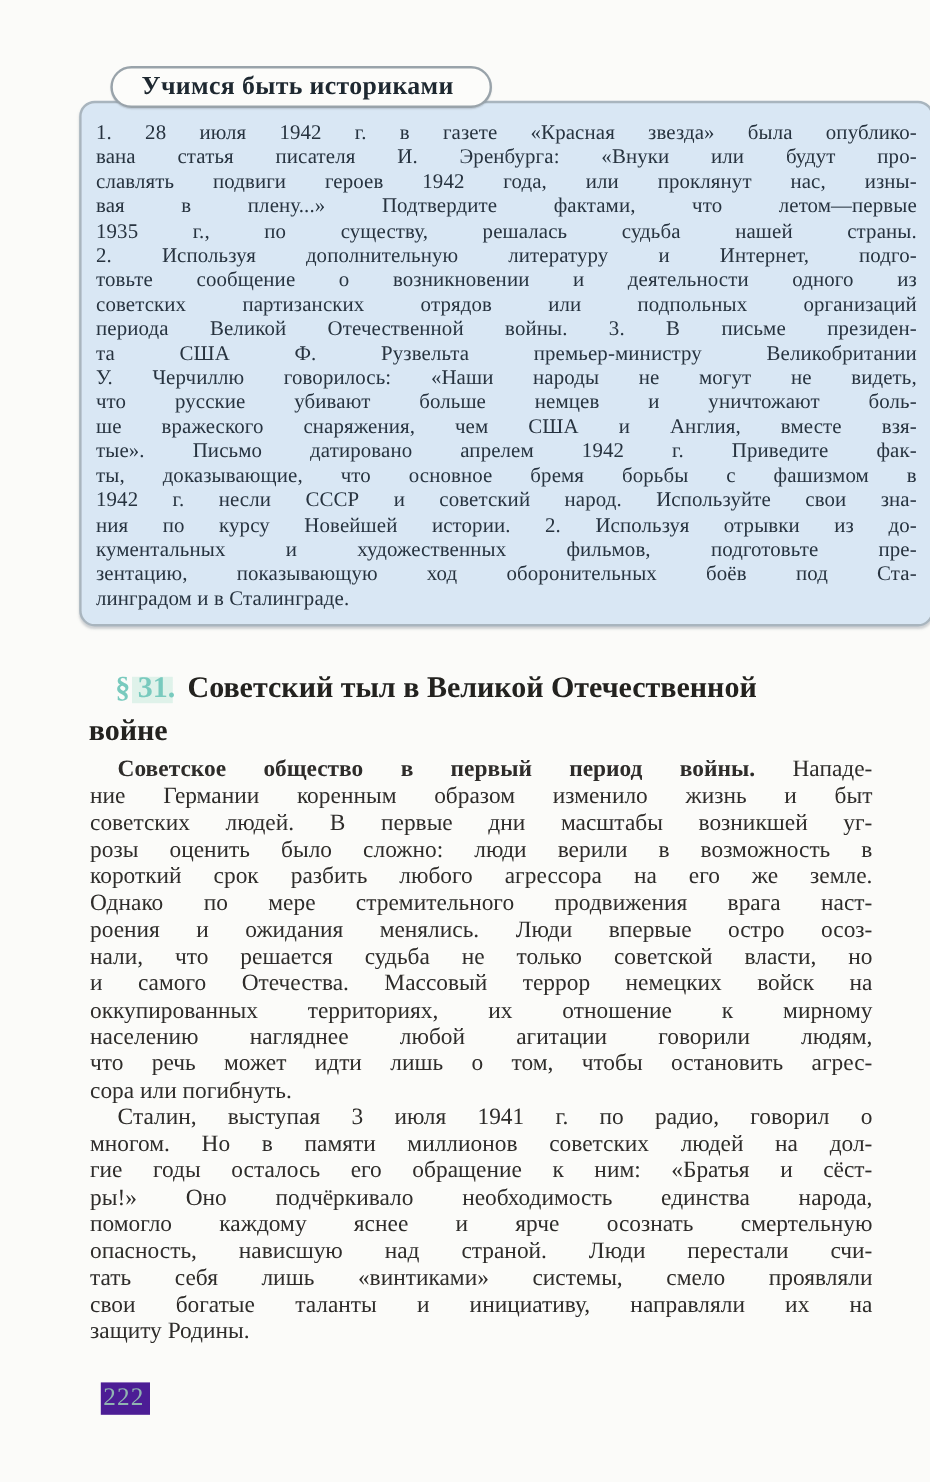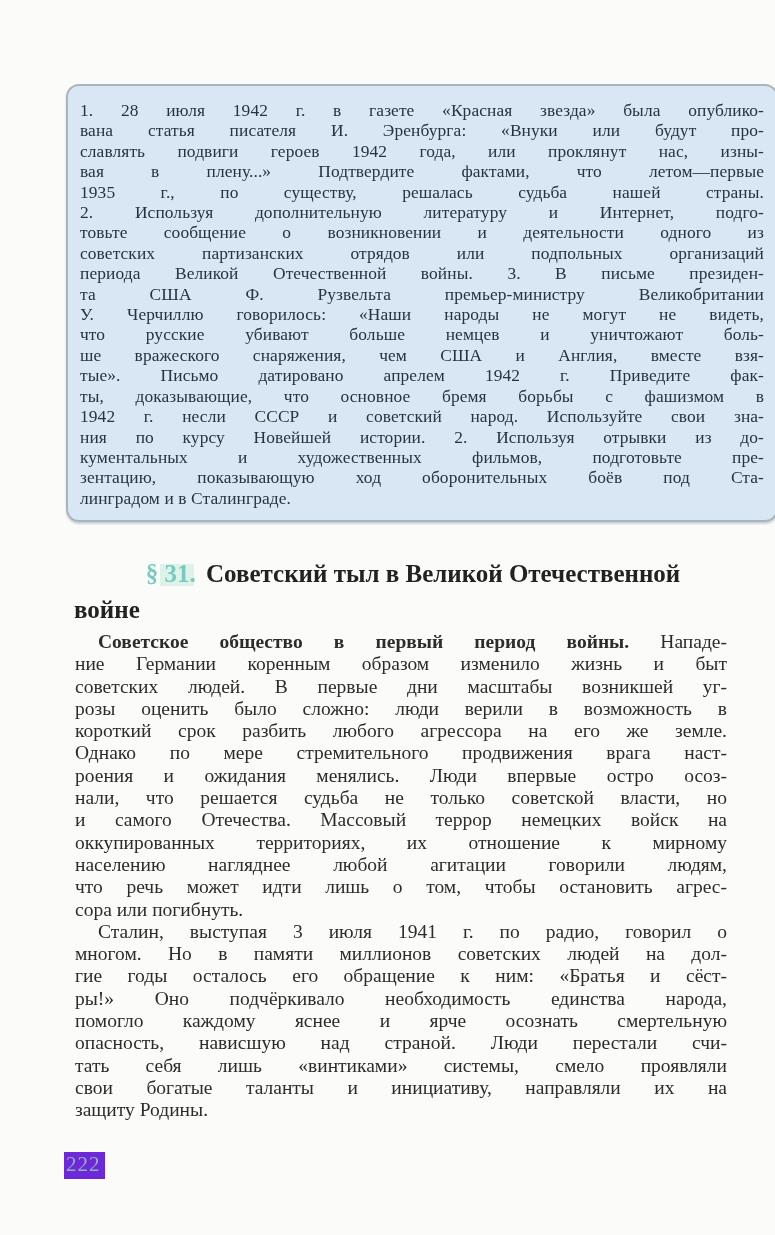--- a/index.html
+++ b/index.html
@@ -40,21 +40,21 @@
     letter-spacing:.3px;
     box-shadow:0 1px 1px rgba(120,130,140,.3);
   }
 
   
   .section-heading {
     position:absolute; left:74px; top:556px; width:656px;
     font-size:25px; font-weight:bold; line-height:36px;
     color:#23221f;
   }
-  .heading-line1 { display:block; text-indent:22px;text-align:center; }
+  .heading-line1 { display:block; text-indent:22px; }
   .heading-line2 { display:block; }
   .section-number {
     color:#79cabe;
     background:linear-gradient(#dff2ea,#dff2ea) 14px 4px / 34px 22px no-repeat;
     padding-right:4px;
   }
 
   
   .body-text {
     position:absolute; left:75px; top:631px; width:652px;
@@ -66,33 +66,36 @@
     text-align:justify;
     text-align-last:justify;
     white-space:nowrap; 
   }
   .jline.last { text-align-last:left; }
   .jline.indent { padding-left:23px; box-sizing:border-box; }
   .lead { font-weight:bold; }
 
   
   .page-number {
-    position:absolute; left:64px; top:1152px;
+    position:absolute; left:84px; top:1152px;
     font-size:21px;
     color:#90b4b1;
-    background:#6d28d9;
+    background:#4c1d95;
     padding:0 4px 2px 2px;
     letter-spacing:1px;
   }
 </style>
 </head>
 <body>
 
 <div class="page">
 
+  <div class="tasks-tab">
+    <span>Учимся быть историками</span>
+  </div>
 
   <div class="tasks-box">
     <div>
         <div class="jline">1. 28 июля 1942 г. в газете «Красная звезда» была опублико-</div>
         <div class="jline">вана статья писателя И. Эренбурга: «Внуки или будут про-</div>
         <div class="jline">славлять подвиги героев 1942 года, или проклянут нас, изны-</div>
         <div class="jline">вая в плену...» Подтвердите фактами, что летом—первые</div>
         <div class="jline">1935 г., по существу, решалась судьба нашей страны.</div>
         <div class="jline">2. Используя дополнительную литературу и Интернет, подго-</div>
         <div class="jline">товьте сообщение о возникновении и деятельности одного из</div>

